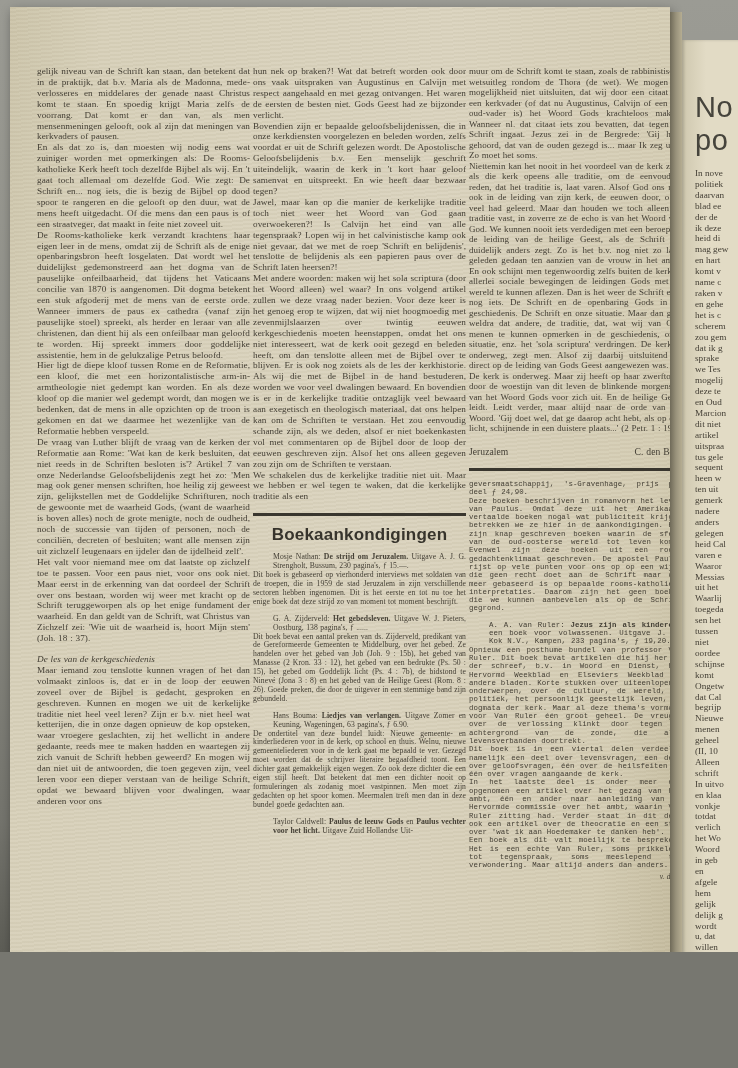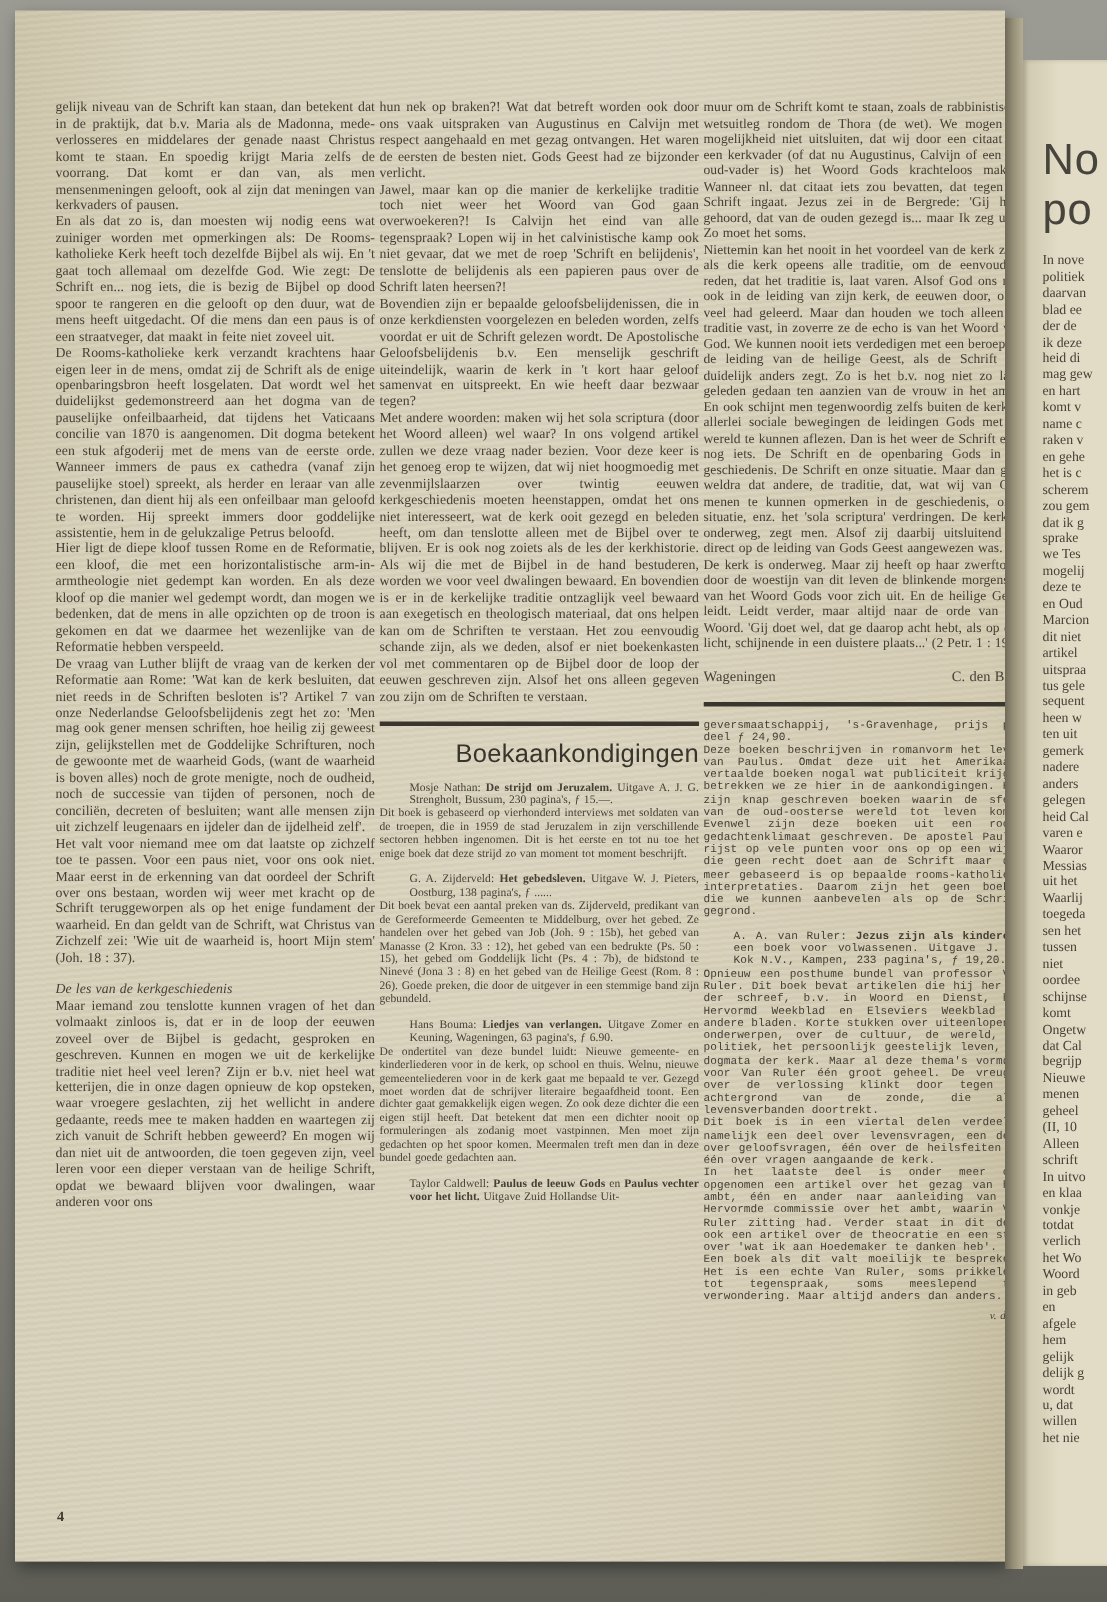--- a/index.html
+++ b/index.html
@@ -1,37 +1,37 @@
 <!DOCTYPE html>
 <html><head>
 <meta charset="utf-8">
 <style>
   html,body{margin:0;padding:0;background:#777770;}
-  .scene{position:relative;width:738px;height:1068px;overflow:hidden;
+  .scene{position:relative;width:738px;height:952px;overflow:hidden;
     background:linear-gradient(180deg,#9b9b94 0,#8e8e86 50%,#74746d 86%,#5d5d56 100%);
     font-family:"Liberation Serif","DejaVu Serif",serif;}
   .page{position:absolute;left:10px;top:7px;width:660px;height:1034px;
     background:linear-gradient(98deg,#cdc5ab 0,#d8d1ba 12%,#dbd4bf 55%,#d5cdb4 88%,#c3ba9d 100%);
     box-shadow:2px 4px 10px rgba(0,0,0,.4);}
   .page::before{content:"";position:absolute;inset:0;pointer-events:none;
     background:repeating-linear-gradient(175deg,rgba(90,80,55,.04) 0 2px,rgba(255,255,250,.03) 2px 4px);}
   .fold{position:absolute;left:670px;top:12px;width:12px;height:1034px;
     background:linear-gradient(90deg,#6f6a58,#99927b 50%,#b5ad92 100%);}
   .next-page{position:absolute;left:682px;top:40px;width:60px;height:1004px;box-sizing:border-box;
     padding:52px 0 0 13px;overflow:hidden;
     background:linear-gradient(90deg,#cfc8af,#e2dbc5 40%);box-shadow:inset 2px 0 3px rgba(0,0,0,.18);}
   .col{position:absolute;top:59px;width:213px;text-align:justify;color:#454036;
     font-size:9.2px;line-height:10.9px;letter-spacing:.05px;word-spacing:.4px;overflow:hidden;}
   .col1{left:27px;height:950px;}
   .col2{left:243px;height:950px;}
   .col3{left:459px;height:968px;font-size:9px;line-height:10.5px;}
   .blk-p{margin:0;}
   .blk-hi{font-style:italic;margin-top:10px;}
-  .blk-title{font-family:"Liberation Sans","DejaVu Sans",sans-serif;font-weight:400;
-    font-size:17px;line-height:20px;color:#37342c;margin:4px 0 8px;text-align:right;letter-spacing:.2px;}
+  .blk-title{font-family:"Liberation Sans","DejaVu Sans",sans-serif;font-weight:700;
+    font-size:17px;line-height:20px;color:#37342c;margin:4px 0 8px;text-align:center;letter-spacing:.2px;}
   .blk-rule{border-top:3px solid #39362e;margin:11px 0 9px;}
   .blk-bh{margin-top:8px;font-size:7.7px;line-height:8.9px;margin-left:20px;}
   .blk-bt{font-size:7.7px;line-height:8.9px;}
   .col3 .blk-bh,.col3 .blk-bt{font-size:7.4px;line-height:8.3px;font-family:Liberation Mono, monospace;}
   .bold{font-weight:700;}
   .blk-sig{display:flex;justify-content:space-between;margin-top:13px;font-size:9.6px;text-align:left;}
   .blk-sigr{text-align:right;font-style:italic;font-size:7.4px;margin-top:2px;}
   .blk-hl{font-family:"Liberation Sans","DejaVu Sans",sans-serif;font-size:29px;line-height:31px;
     color:#46443c;letter-spacing:.5px;margin-bottom:2px;white-space:nowrap;}
   .blk-frag{font-size:9.2px;line-height:10.9px;color:#454036;white-space:nowrap;text-align:left;}
@@ -48,39 +48,40 @@
         <div class="blk-p">En als dat zo is, dan moesten wij nodig eens wat zuiniger worden met opmerkingen als: De Rooms-katholieke Kerk heeft toch dezelfde Bijbel als wij. En 't gaat toch allemaal om dezelfde God. Wie zegt: De Schrift en... nog iets, die is bezig de Bijbel op dood spoor te rangeren en die gelooft op den duur, wat de mens heeft uitgedacht. Of die mens dan een paus is of een straatveger, dat maakt in feite niet zoveel uit.</div>
         <div class="blk-p">De Rooms-katholieke kerk verzandt krachtens haar eigen leer in de mens, omdat zij de Schrift als de enige openbaringsbron heeft losgelaten. Dat wordt wel het duidelijkst gedemonstreerd aan het dogma van de pauselijke onfeilbaarheid, dat tijdens het Vaticaans concilie van 1870 is aangenomen. Dit dogma betekent een stuk afgoderij met de mens van de eerste orde. Wanneer immers de paus ex cathedra (vanaf zijn pauselijke stoel) spreekt, als herder en leraar van alle christenen, dan dient hij als een onfeilbaar man geloofd te worden. Hij spreekt immers door goddelijke assistentie, hem in de gelukzalige Petrus beloofd.</div>
         <div class="blk-p">Hier ligt de diepe kloof tussen Rome en de Reformatie, een kloof, die met een horizontalistische arm-in-armtheologie niet gedempt kan worden. En als deze kloof op die manier wel gedempt wordt, dan mogen we bedenken, dat de mens in alle opzichten op de troon is gekomen en dat we daarmee het wezenlijke van de Reformatie hebben verspeeld.</div>
         <div class="blk-p">De vraag van Luther blijft de vraag van de kerken der Reformatie aan Rome: 'Wat kan de kerk besluiten, dat niet reeds in de Schriften besloten is'? Artikel 7 van onze Nederlandse Geloofsbelijdenis zegt het zo: 'Men mag ook gener mensen schriften, hoe heilig zij geweest zijn, gelijkstellen met de Goddelijke Schrifturen, noch de gewoonte met de waarheid Gods, (want de waarheid is boven alles) noch de grote menigte, noch de oudheid, noch de successie van tijden of personen, noch de conciliën, decreten of besluiten; want alle mensen zijn uit zichzelf leugenaars en ijdeler dan de ijdelheid zelf'.</div>
         <div class="blk-p">Het valt voor niemand mee om dat laatste op zichzelf toe te passen. Voor een paus niet, voor ons ook niet. Maar eerst in de erkenning van dat oordeel der Schrift over ons bestaan, worden wij weer met kracht op de Schrift teruggeworpen als op het enige fundament der waarheid. En dan geldt van de Schrift, wat Christus van Zichzelf zei: 'Wie uit de waarheid is, hoort Mijn stem' (Joh. 18 : 37).</div>
         <div class="blk-hi">De les van de kerkgeschiedenis</div>
         <div class="blk-p">Maar iemand zou tenslotte kunnen vragen of het dan volmaakt zinloos is, dat er in de loop der eeuwen zoveel over de Bijbel is gedacht, gesproken en geschreven. Kunnen en mogen we uit de kerkelijke traditie niet heel veel leren? Zijn er b.v. niet heel wat ketterijen, die in onze dagen opnieuw de kop opsteken, waar vroegere geslachten, zij het wellicht in andere gedaante, reeds mee te maken hadden en waartegen zij zich vanuit de Schrift hebben geweerd? En mogen wij dan niet uit de antwoorden, die toen gegeven zijn, veel leren voor een dieper verstaan van de heilige Schrift, opdat we bewaard blijven voor dwalingen, waar anderen voor ons</div>
       </div>
     <div class="col col2">
         <div class="blk-p">hun nek op braken?! Wat dat betreft worden ook door ons vaak uitspraken van Augustinus en Calvijn met respect aangehaald en met gezag ontvangen. Het waren de eersten de besten niet. Gods Geest had ze bijzonder verlicht.</div>
+        <div class="blk-p">Bovendien zijn er bepaalde geloofsbelijdenissen, die in onze kerkdiensten voorgelezen en beleden worden, zelfs voordat er uit de Schrift gelezen wordt. De Apostolische Geloofsbelijdenis b.v. Een menselijk geschrift uiteindelijk, waarin de kerk in 't kort haar geloof samenvat en uitspreekt. En wie heeft daar bezwaar tegen?</div>
         <div class="blk-p">Jawel, maar kan op die manier de kerkelijke traditie toch niet weer het Woord van God gaan overwoekeren?! Is Calvijn het eind van alle tegenspraak? Lopen wij in het calvinistische kamp ook niet gevaar, dat we met de roep 'Schrift en belijdenis', tenslotte de belijdenis als een papieren paus over de Schrift laten heersen?!</div>
-        <div class="blk-p">Bovendien zijn er bepaalde geloofsbelijdenissen, die in onze kerkdiensten voorgelezen en beleden worden, zelfs voordat er uit de Schrift gelezen wordt. De Apostolische Geloofsbelijdenis b.v. Een menselijk geschrift uiteindelijk, waarin de kerk in 't kort haar geloof samenvat en uitspreekt. En wie heeft daar bezwaar tegen?</div>
         <div class="blk-p">Met andere woorden: maken wij het sola scriptura (door het Woord alleen) wel waar? In ons volgend artikel zullen we deze vraag nader bezien. Voor deze keer is het genoeg erop te wijzen, dat wij niet hoogmoedig met zevenmijlslaarzen over twintig eeuwen kerkgeschiedenis moeten heenstappen, omdat het ons niet interesseert, wat de kerk ooit gezegd en beleden heeft, om dan tenslotte alleen met de Bijbel over te blijven. Er is ook nog zoiets als de les der kerkhistorie. Als wij die met de Bijbel in de hand bestuderen, worden we voor veel dwalingen bewaard. En bovendien is er in de kerkelijke traditie ontzaglijk veel bewaard aan exegetisch en theologisch materiaal, dat ons helpen kan om de Schriften te verstaan. Het zou eenvoudig schande zijn, als we deden, alsof er niet boekenkasten vol met commentaren op de Bijbel door de loop der eeuwen geschreven zijn. Alsof het ons alleen gegeven zou zijn om de Schriften te verstaan.</div>
+        <div class="blk-p">We schakelen dus de kerkelijke traditie niet uit. Maar we hebben er wel tegen te waken, dat die kerkelijke traditie als een</div>
         <div class="blk-rule"></div>
         <div class="blk-title">Boekaankondigingen</div>
         <div class="blk-bh"><span>Mosje Nathan: </span><span class="bold">De strijd om Jeruzalem.</span><span> Uitgave A. J. G. Strengholt, Bussum, 230 pagina's, ƒ 15.—.</span></div>
         <div class="blk-bt">Dit boek is gebaseerd op vierhonderd interviews met soldaten van de troepen, die in 1959 de stad Jeruzalem in zijn verschillende sectoren hebben ingenomen. Dit is het eerste en tot nu toe het enige boek dat deze strijd zo van moment tot moment beschrijft.</div>
         <div class="blk-bh"><span>G. A. Zijderveld: </span><span class="bold">Het gebedsleven.</span><span> Uitgave W. J. Pieters, Oostburg, 138 pagina's, ƒ ......</span></div>
         <div class="blk-bt">Dit boek bevat een aantal preken van ds. Zijderveld, predikant van de Gereformeerde Gemeenten te Middelburg, over het gebed. Ze handelen over het gebed van Job (Joh. 9 : 15b), het gebed van Manasse (2 Kron. 33 : 12), het gebed van een bedrukte (Ps. 50 : 15), het gebed om Goddelijk licht (Ps. 4 : 7b), de bidstond te Ninevé (Jona 3 : 8) en het gebed van de Heilige Geest (Rom. 8 : 26). Goede preken, die door de uitgever in een stemmige band zijn gebundeld.</div>
         <div class="blk-bh"><span>Hans Bouma: </span><span class="bold">Liedjes van verlangen.</span><span> Uitgave Zomer en Keuning, Wageningen, 63 pagina's, ƒ 6.90.</span></div>
         <div class="blk-bt">De ondertitel van deze bundel luidt: Nieuwe gemeente- en kinderliederen voor in de kerk, op school en thuis. Welnu, nieuwe gemeenteliederen voor in de kerk gaat me bepaald te ver. Gezegd moet worden dat de schrijver literaire begaafdheid toont. Een dichter gaat gemakkelijk eigen wegen. Zo ook deze dichter die een eigen stijl heeft. Dat betekent dat men een dichter nooit op formuleringen als zodanig moet vastpinnen. Men moet zijn gedachten op het spoor komen. Meermalen treft men dan in deze bundel goede gedachten aan.</div>
         <div class="blk-bh"><span>Taylor Caldwell: </span><span class="bold">Paulus de leeuw Gods</span><span> en </span><span class="bold">Paulus vechter voor het licht.</span><span> Uitgave Zuid Hollandse Uit-</span></div>
       </div>
     <div class="col col3">
         <div class="blk-p">muur om de Schrift komt te staan, zoals de rabbinistische wetsuitleg rondom de Thora (de wet). We mogen de mogelijkheid niet uitsluiten, dat wij door een citaat uit een kerkvader (of dat nu Augustinus, Calvijn of een zg. oud-vader is) het Woord Gods krachteloos maken. Wanneer nl. dat citaat iets zou bevatten, dat tegen de Schrift ingaat. Jezus zei in de Bergrede: 'Gij hebt gehoord, dat van de ouden gezegd is... maar Ik zeg u...'! Zo moet het soms.</div>
         <div class="blk-p">Niettemin kan het nooit in het voordeel van de kerk zijn, als die kerk opeens alle traditie, om de eenvoudige reden, dat het traditie is, laat varen. Alsof God ons niet ook in de leiding van zijn kerk, de eeuwen door, o zo veel had geleerd. Maar dan houden we toch alleen de traditie vast, in zoverre ze de echo is van het Woord van God. We kunnen nooit iets verdedigen met een beroep op de leiding van de heilige Geest, als de Schrift het duidelijk anders zegt. Zo is het b.v. nog niet zo lang geleden gedaan ten aanzien van de vrouw in het ambt. En ook schijnt men tegenwoordig zelfs buiten de kerk in allerlei sociale bewegingen de leidingen Gods met de wereld te kunnen aflezen. Dan is het weer de Schrift en... nog iets. De Schrift en de openbaring Gods in de geschiedenis. De Schrift en onze situatie. Maar dan gaat weldra dat andere, de traditie, dat, wat wij van God menen te kunnen opmerken in de geschiedenis, onze situatie, enz. het 'sola scriptura' verdringen. De kerk is onderweg, zegt men. Alsof zij daarbij uitsluitend en direct op de leiding van Gods Geest aangewezen was.</div>
         <div class="blk-p">De kerk is onderweg. Maar zij heeft op haar zwerftocht door de woestijn van dit leven de blinkende morgenster van het Woord Gods voor zich uit. En de heilige Geest leidt. Leidt verder, maar altijd naar de orde van dat Woord. 'Gij doet wel, dat ge daarop acht hebt, als op een licht, schijnende in een duistere plaats...' (2 Petr. 1 : 19).</div>
         <div class="blk-sig">
-          <span>Wageningen</span>
+          <span>Jeruzalem</span>
           <span>C. den Boer</span>
         </div>
         <div class="blk-rule"></div>
         <div class="blk-bt">geversmaatschappij, 's-Gravenhage, prijs per deel ƒ 24,90.</div>
         <div class="blk-bt">Deze boeken beschrijven in romanvorm het leven van Paulus. Omdat deze uit het Amerikaans vertaalde boeken nogal wat publiciteit krijgen betrekken we ze hier in de aankondigingen. Het zijn knap geschreven boeken waarin de sfeer van de oud-oosterse wereld tot leven komt. Evenwel zijn deze boeken uit een rooms gedachtenklimaat geschreven. De apostel Paulus rijst op vele punten voor ons op op een wijze die geen recht doet aan de Schrift maar die meer gebaseerd is op bepaalde rooms-katholieke interpretaties. Daarom zijn het geen boeken die we kunnen aanbevelen als op de Schrift gegrond.</div>
         <div class="blk-bh"><span>A. A. van Ruler: </span><span class="bold">Jezus zijn als kinderen,</span><span> een boek voor volwassenen. Uitgave J. H. Kok N.V., Kampen, 233 pagina's, ƒ 19,20.</span></div>
         <div class="blk-bt">Opnieuw een posthume bundel van professor Van Ruler. Dit boek bevat artikelen die hij her en der schreef, b.v. in Woord en Dienst, het Hervormd Weekblad en Elseviers Weekblad en andere bladen. Korte stukken over uiteenlopende onderwerpen, over de cultuur, de wereld, de politiek, het persoonlijk geestelijk leven, de dogmata der kerk. Maar al deze thema's vormden voor Van Ruler één groot geheel. De vreugde over de verlossing klinkt door tegen de achtergrond van de zonde, die alle levensverbanden doortrekt.</div>
         <div class="blk-bt">Dit boek is in een viertal delen verdeeld, namelijk een deel over levensvragen, een deel over geloofsvragen, één over de heilsfeiten en één over vragen aangaande de kerk.</div>
         <div class="blk-bt">In het laatste deel is onder meer ook opgenomen een artikel over het gezag van het ambt, één en ander naar aanleiding van de Hervormde commissie over het ambt, waarin Van Ruler zitting had. Verder staat in dit deel ook een artikel over de theocratie en een stuk over 'wat ik aan Hoedemaker te danken heb'.</div>
         <div class="blk-bt">Een boek als dit valt moeilijk te bespreken. Het is een echte Van Ruler, soms prikkelend tot tegenspraak, soms meeslepend tot verwondering. Maar altijd anders dan anders.</div>

